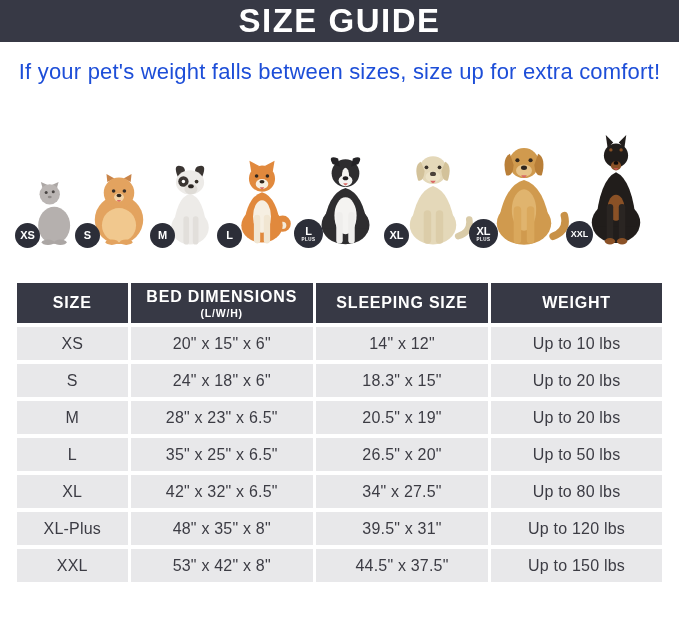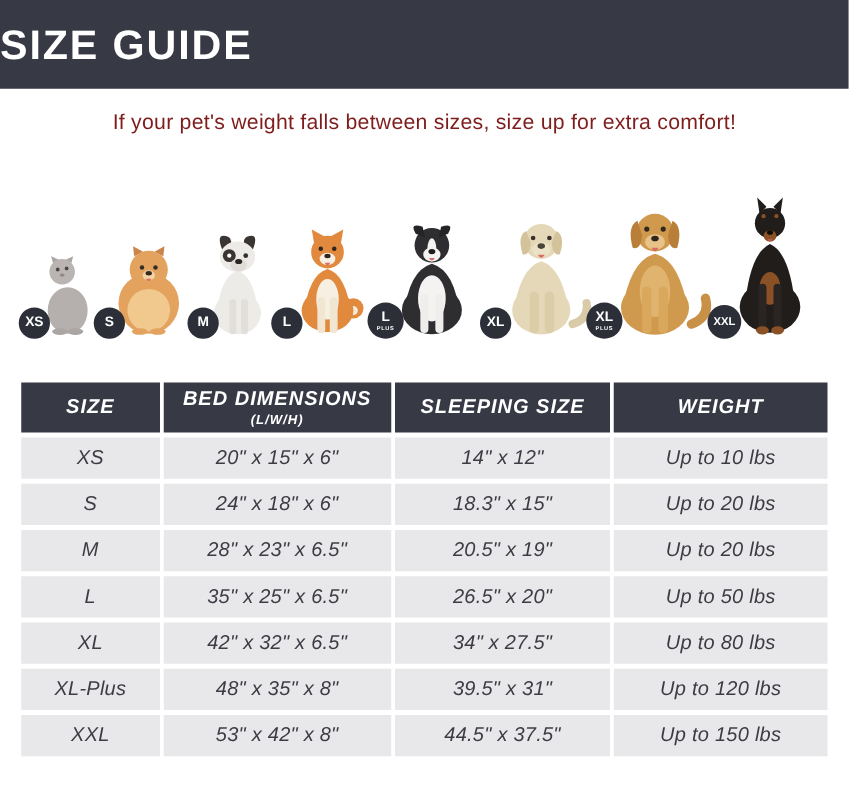--- a/index.html
+++ b/index.html
@@ -1,43 +1,43 @@
 <!DOCTYPE html>
 <html><head>
 <meta charset="utf-8">
 <style>
   * { margin:0; padding:0; box-sizing:border-box; }
   html,body { width:679px; height:641px; background:#ffffff; overflow:hidden;
     font-family:"Liberation Sans", sans-serif; }
 
-  .title-bar { height:71px; background:#373945; display:flex;
-    align-items:center; }
+  .title-bar { height:42px; background:#373945; display:flex;
+    align-items:center; justify-content:center; }
   .title-bar h1 { color:#ffffff; font-size:33px; font-weight:bold;
     letter-spacing:1.5px; }
 
-  .subtitle { margin-top:17px; text-align:center; color:#7f1d1d;
-    font-size:17px; letter-spacing:0.2px; }
+  .subtitle { margin-top:17px; text-align:center; color:#1d4ed8;
+    font-size:22px; letter-spacing:0.2px; }
 
   .pets-row { margin-top:12px; height:152px; padding:0 22px 0 24px;
     display:flex; align-items:flex-end; justify-content:space-between; }
   .pet { position:relative; }
   .pet svg { display:block; width:100%; height:100%; }
 
   .badge { position:absolute; left:-9px; bottom:1px; width:25px; height:25px;
     border-radius:50%; background:#2c2e38; color:#fff; font-weight:bold;
     display:flex; flex-direction:column; align-items:center;
     justify-content:center; font-size:11px; line-height:11px; }
   .badge .badge-sub { font-size:4.5px; line-height:5px; letter-spacing:0.5px;
     font-weight:bold; }
   .badge .badge-sub:empty { display:none; }
   .badge.plus { width:29px; height:29px; }
   .badge.xxl-badge { width:27px; height:27px; font-size:9px; }
 
   table.size-table { width:651px; margin:30px auto 0 auto;
-    border-collapse:separate; border-spacing:3px 4px;font-style:italic; }
+    border-collapse:separate; border-spacing:3px 4px; }
   table.size-table th { background:#373945; color:#ffffff; height:40px;
     font-size:16px; font-weight:bold; letter-spacing:0.8px;
     text-align:center; vertical-align:middle; padding:2px 4px; }
   table.size-table th .th-sub { display:block; font-size:10.5px;
     font-weight:bold; letter-spacing:0.8px; margin-top:1px; }
   table.size-table th .th-sub:empty { display:none; }
   table.size-table td { background:#e8e8ea; color:#3c3c44; height:33px;
     font-size:16px; text-align:center; vertical-align:middle;
     letter-spacing:0.2px; padding:2px 4px; }
   .col-size  { width:17.2%; }

